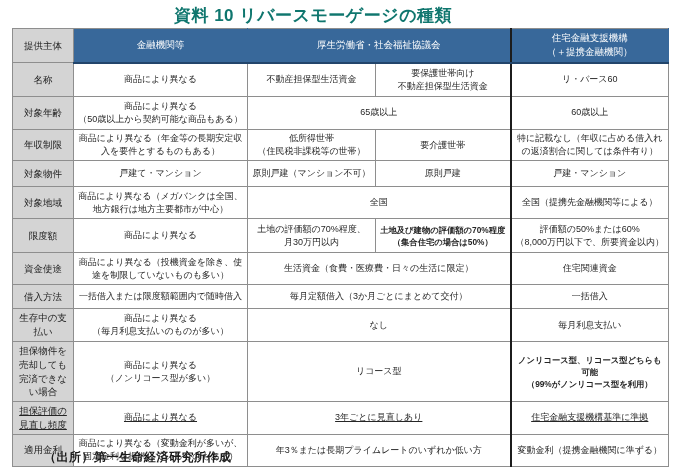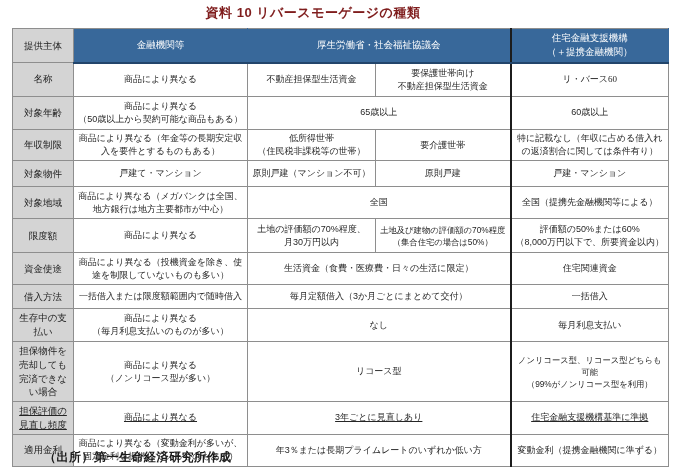--- a/index.html
+++ b/index.html
@@ -5,21 +5,21 @@
   html,body{margin:0;padding:0;}
   body{
     width:680px;height:470px;background:#ffffff;
     font-family:"Liberation Sans","DejaVu Sans",sans-serif;
     color:var(--text,#262626);
     position:relative;overflow:hidden;
   }
   .page{position:relative;width:680px;height:470px;}
   .title{
     position:absolute;top:4px;left:0;width:626px;
-    text-align:center;font-size:13px;font-weight:bold;color:#7f1d1d;
+    text-align:center;font-size:17px;font-weight:bold;color:#0f766e;
     letter-spacing:.5px;
   }
   table.mtable{
     position:absolute;top:28px;left:12px;width:656px;
     border-collapse:collapse;table-layout:fixed;
   }
   .mtable th,.mtable td{
     border:1px solid var(--border,#8e8e8e);
     font-size:9px;line-height:1.45;text-align:center;vertical-align:middle;
     padding:2px 3px;white-space:pre-line;color:var(--text,#262626);
@@ -32,23 +32,23 @@
   .mtable th.blue{
     background:var(--header-bg,#38689A);
     color:var(--header-text,#ffffff);
     border-left-color:var(--header-bg,#38689A);
     border-right-color:var(--header-bg,#38689A);
     border-top-color:var(--border,#8e8e8e);
     border-bottom:2px solid var(--header-edge,#22456b);
     font-size:9.5px;
   }
   .mtable .divL{border-left:2px solid var(--divider,#1c1c1c) !important;}
-  .mtable td.small{font-size:8.3px;}
+  .mtable td.small{font-size:8.3px;font-weight:bold;}
   thead tr{height:34px;}
-  tbody tr:nth-child(1){height:34px;font-family:Liberation Serif, serif;}
+  tbody tr:nth-child(1){height:34px;}
   tbody tr:nth-child(2){height:33px;}
   tbody tr:nth-child(3){height:15px;}
   tbody tr:nth-child(4){height:26px;}
   tbody tr:nth-child(5){height:32px;}
   tbody tr:nth-child(6){height:34px;}
   tbody tr:nth-child(7){height:32px;padding-left:28px;}
   tbody tr:nth-child(8){height:24px;padding-left:18px;}
   tbody tr:nth-child(9){height:33px;}
   tbody tr:nth-child(10){height:45px;}
   tbody tr:nth-child(11){height:29px;text-decoration:underline;}

